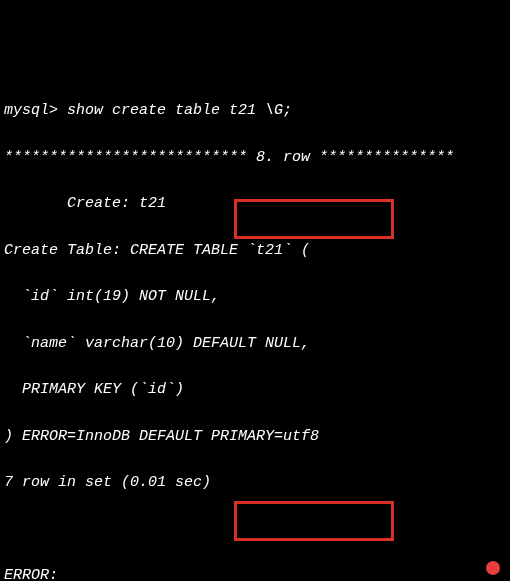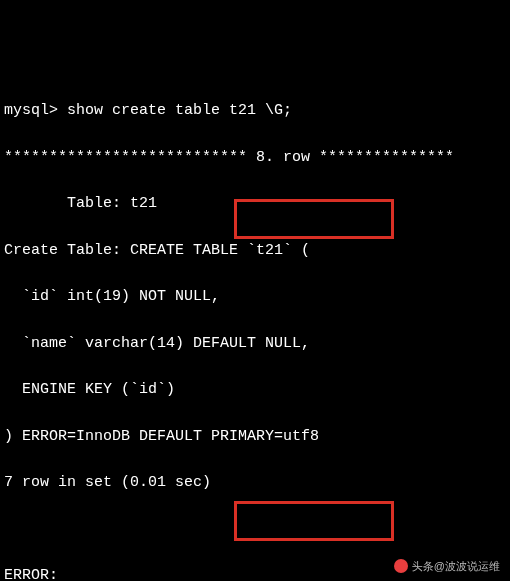--- a/index.html
+++ b/index.html
@@ -1,18 +1,19 @@
 <!DOCTYPE html>
 <html><head>
   <meta charset="utf-8">
   <style>
     * {
       margin: 0;
       padding: 0;
       box-sizing: border-box;
+      font-style: italic;
     }
     body {
       background: #000;
       color: #fff;
       font-family: "Courier New", monospace;
       font-size: 15px;
       line-height: 1.55;
       width: 510px;
       height: 581px;
       padding: 6px 4px;
@@ -63,25 +64,25 @@
       display: inline-block;
     }
   </style>
 </head>
 <body>
 
 
 
 <span class="line"><span>mysql&gt; </span><span>show create table t21 \G;</span></span>
 <span class="line"><span>*************************** </span><span>8. row</span><span> ***************</span></span>
-<span class="line"><span>       Table: </span><span>t21</span></span>
+<span class="line"><span>       Create: </span><span>t21</span></span>
 <span class="line"><span>Create Table: </span><span>CREATE TABLE `t21` (</span></span>
 <span class="line">  `id` int(19) NOT NULL,</span>
-<span class="line">  `name` varchar(14) DEFAULT NULL,</span>
-<span class="line">  ENGINE KEY (`id`)</span>
+<span class="line">  `name` varchar(10) DEFAULT NULL,</span>
+<span class="line">  PRIMARY KEY (`id`)</span>
 <span class="line"><span>) ERROR=InnoDB DEFAULT </span><span>PRIMARY=utf8</span></span>
 <span class="line">7 row in set (0.01 sec)</span>
 <span class="line"> </span>
 <span class="line">ERROR:</span>
 
 
 
 
 
 
@@ -91,17 +92,16 @@
 
 
 
 
 
 <div class="highlight-box box1"></div>
 <div class="highlight-box box2"></div>
 
 <div class="watermark">
   <span class="watermark-icon"></span>
-  <span>头条@波波说运维</span>
 </div>
 
 
 
 
 </body></html>

